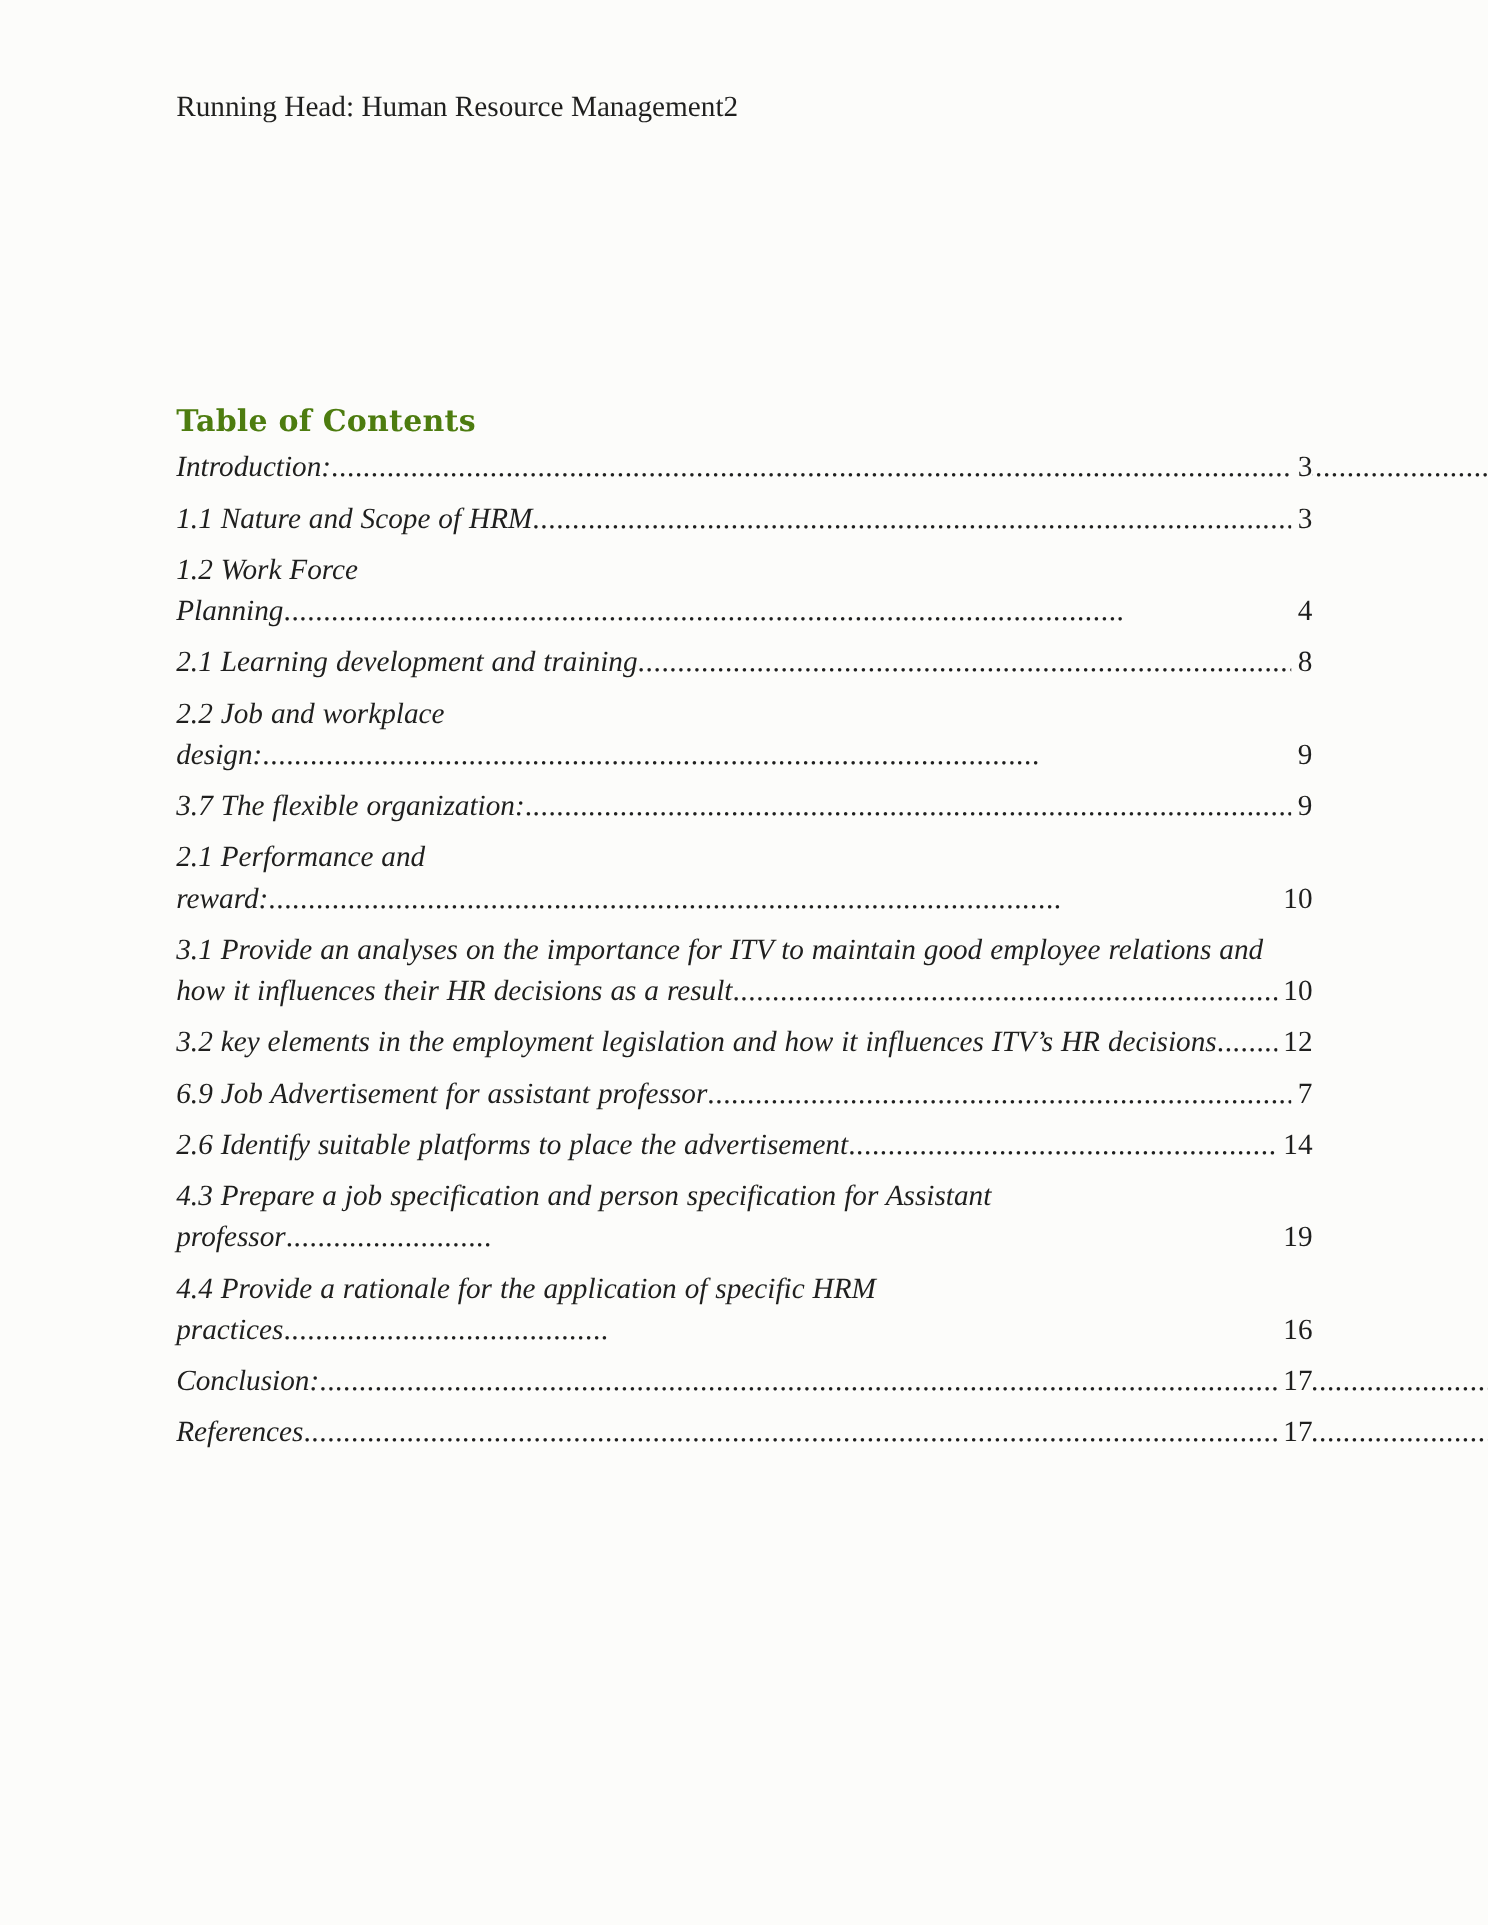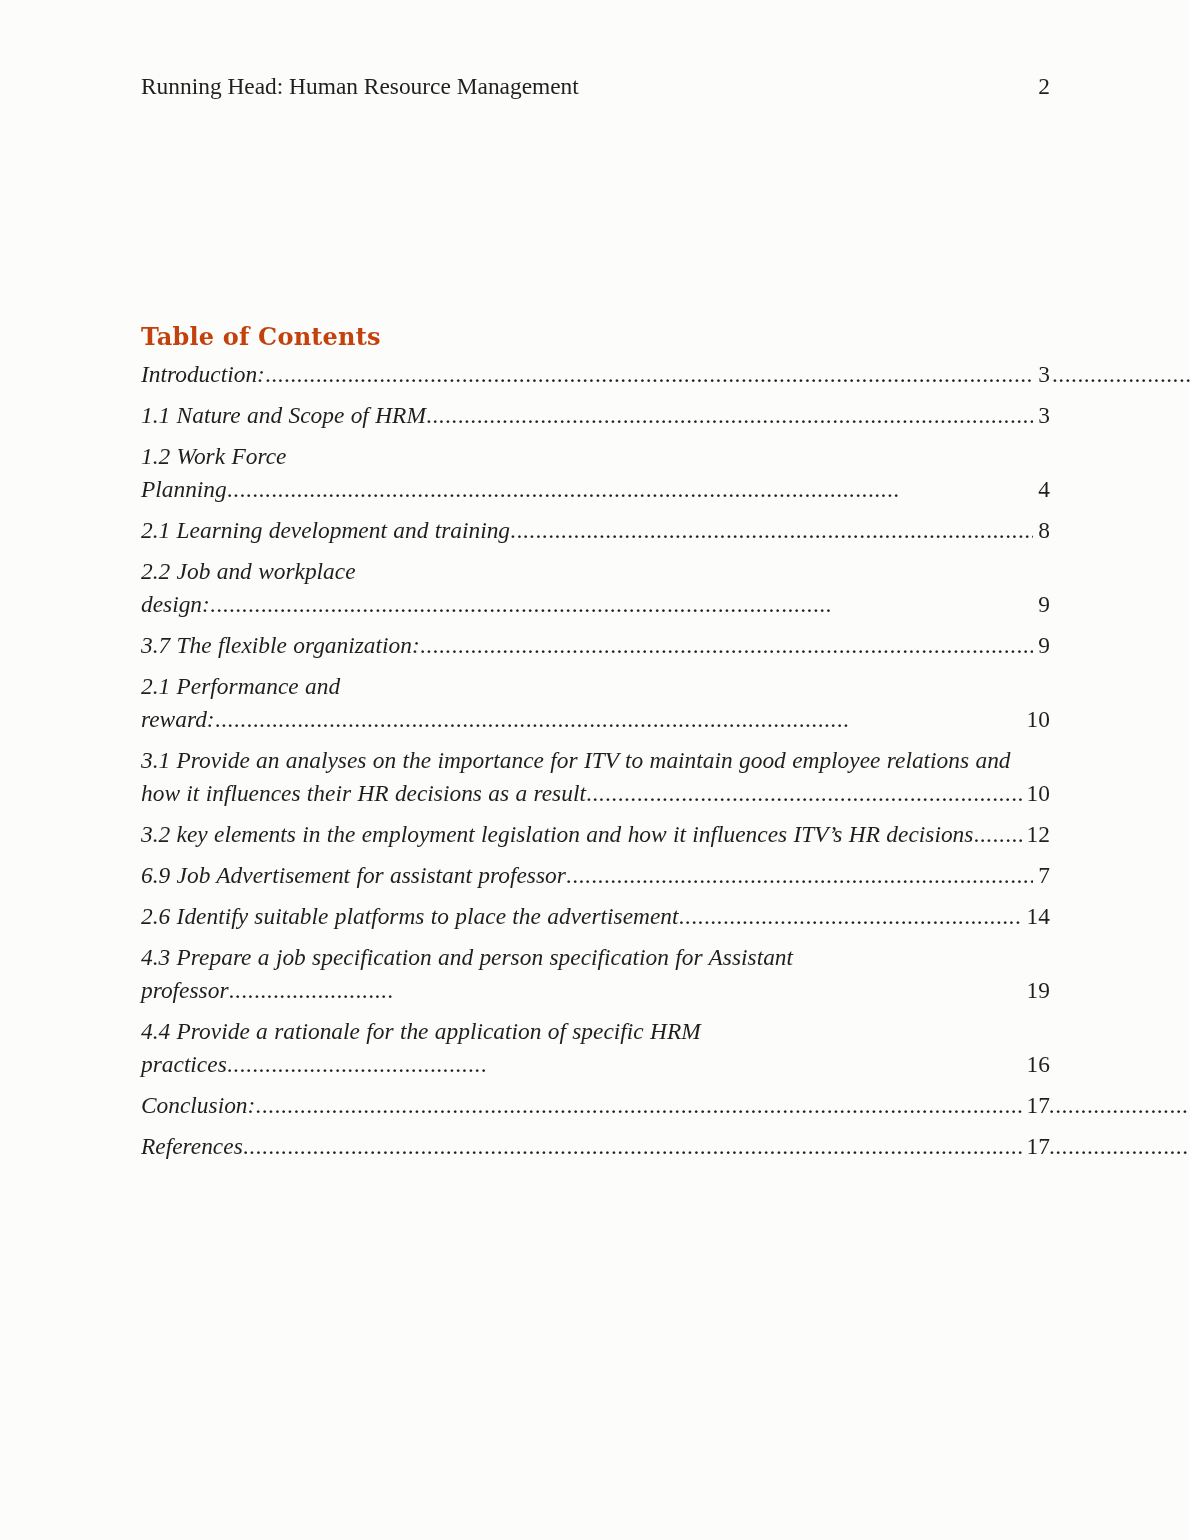--- a/index.html
+++ b/index.html
@@ -13,32 +13,32 @@
     width: 1190px;
     height: 1540px;
     background: #fcfcfa;
     font-family: "Liberation Serif", serif;
     color: #1f1f1e;
     padding: 73px 140px 0 141px;
     overflow: hidden;
   }
   .doc-header {
     display: flex;
-    justify-content: space-between;
+    justify-content: flex-start;
     align-items: baseline;
     font-size: 23.4px;
     line-height: 26px;
   }
   .toc-title {
     margin: 221px 0 4px 0;
     font-family: "DejaVu Serif", serif;
     font-weight: bold;
     font-size: 24px;
     line-height: 34px;
-    color: #c2410c;
+    color: #4d7c0f;
     letter-spacing: 0.2px;
   }
   .toc {
     width: 100%;
   }
   .toc-entry {
     position: relative;
     font-size: 23.4px;
     line-height: 33px;
     margin-bottom: 8px;

